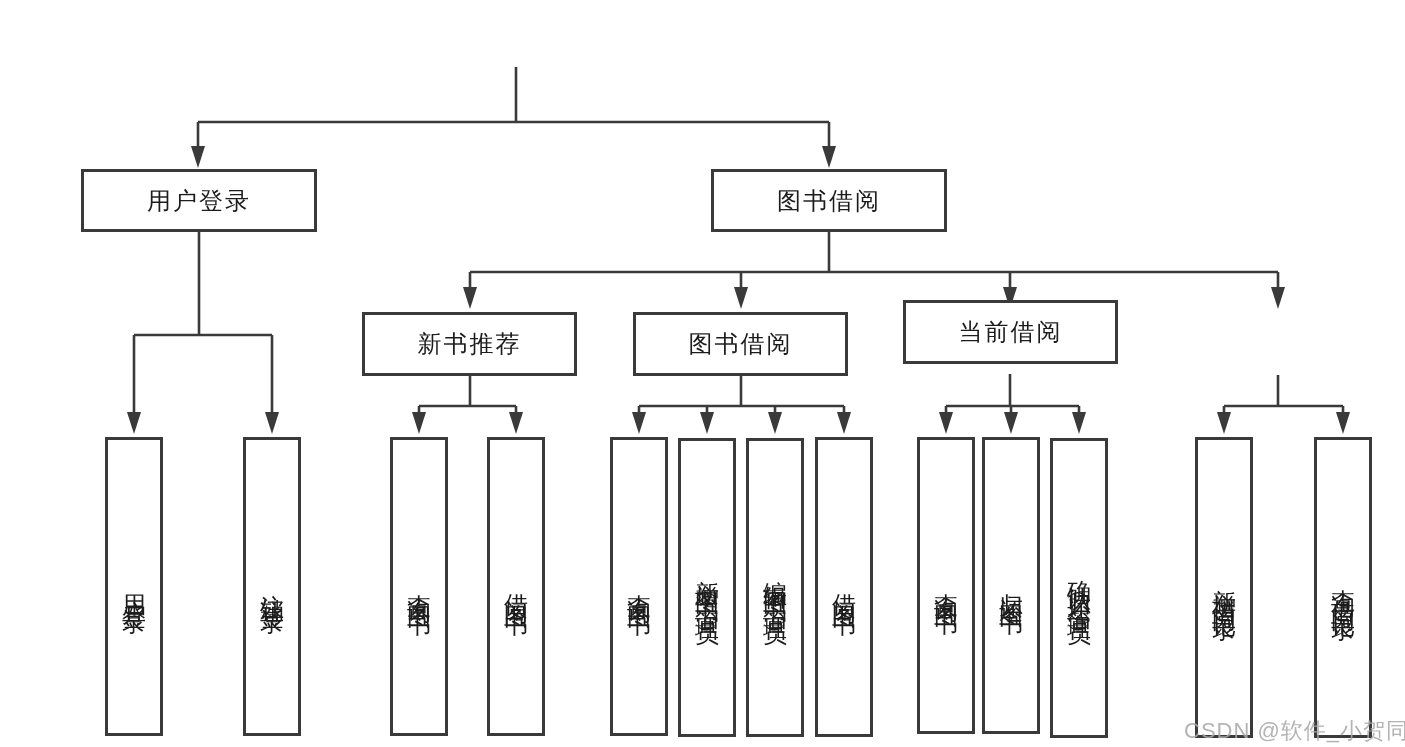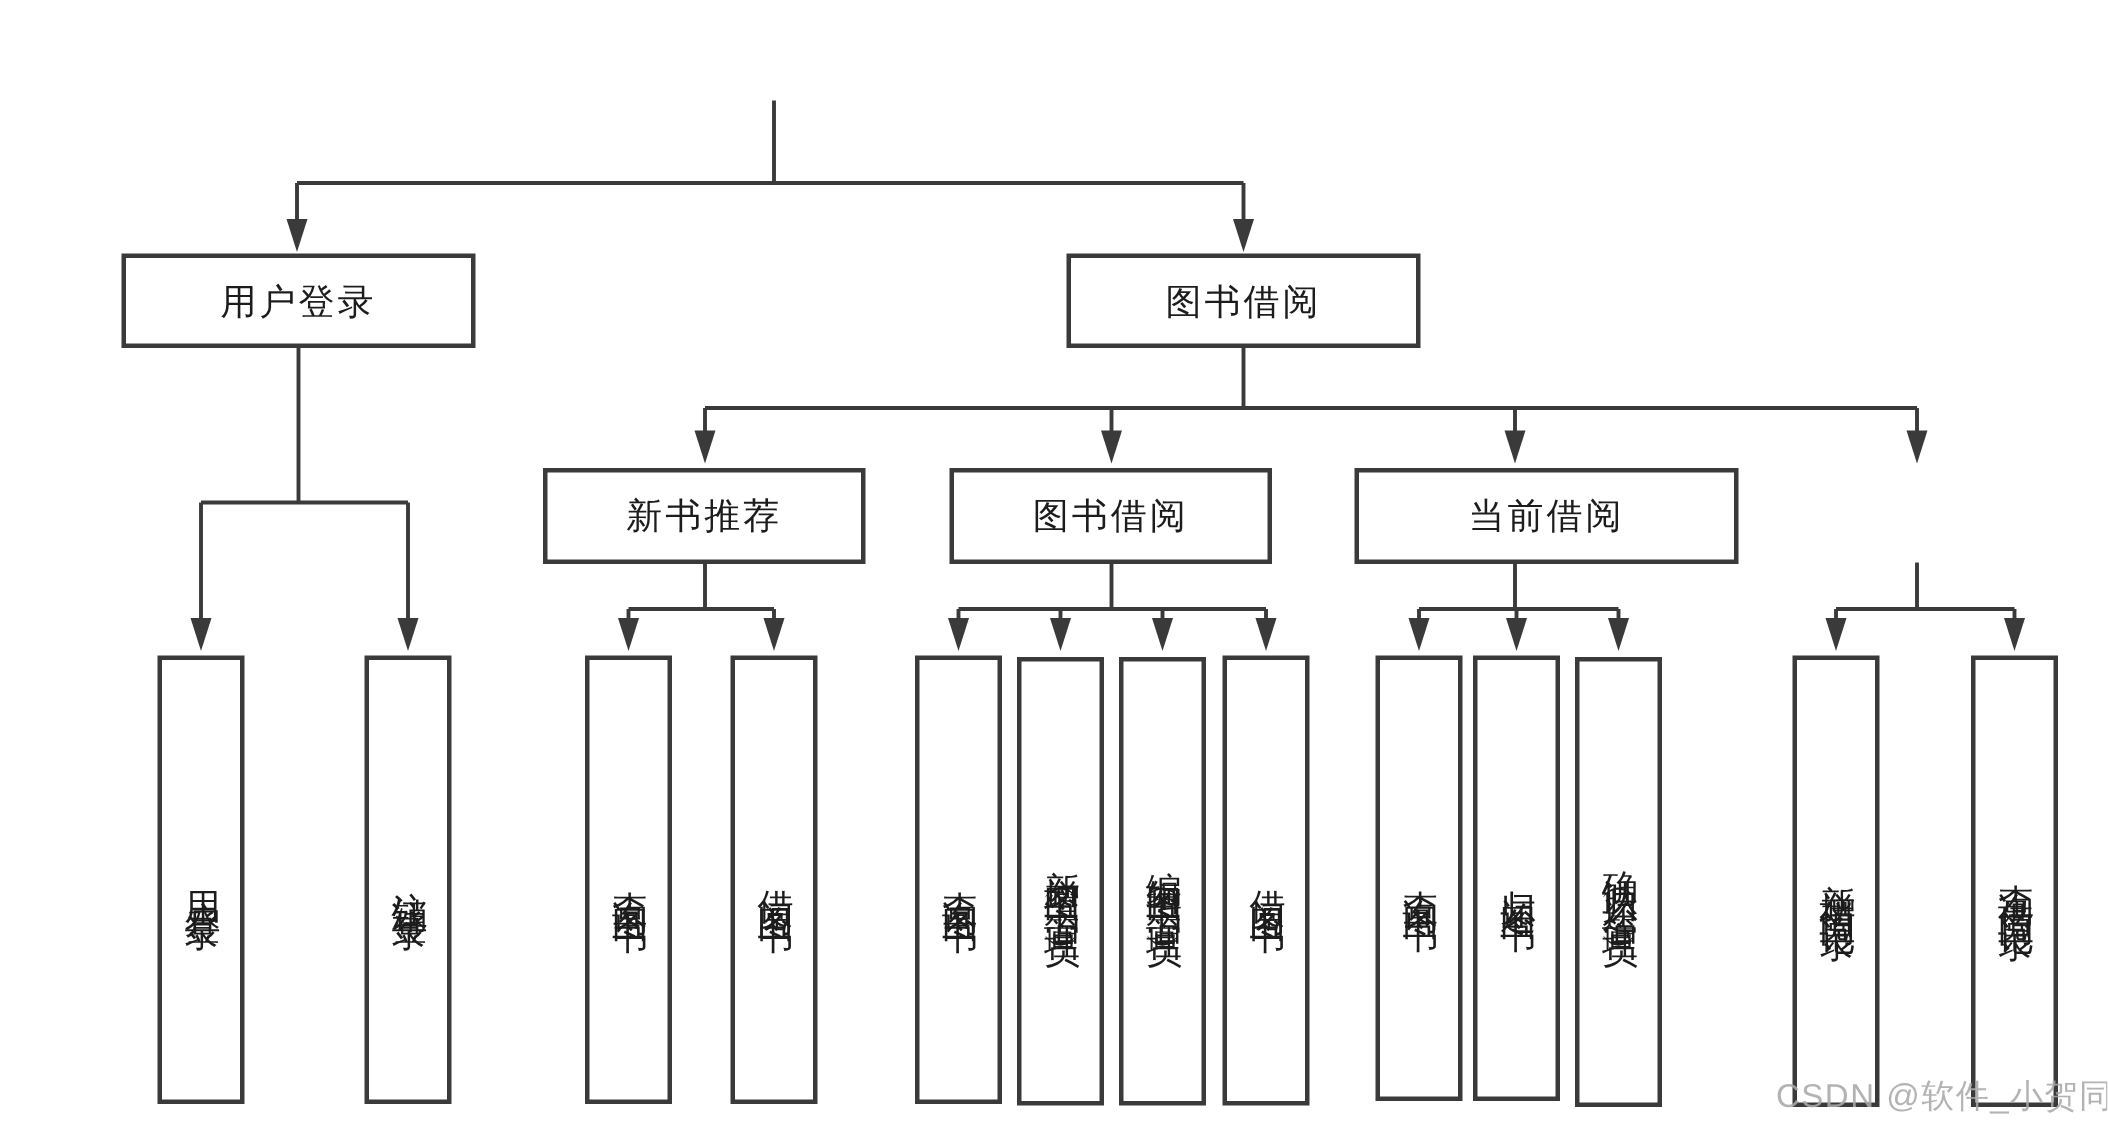--- a/index.html
+++ b/index.html
@@ -108,21 +108,21 @@
       <polygon points="1336,412 1350,412 1343,434"></polygon>
     </g>
   </svg>
 
 
   <div class="node" style="left:81px;top:169px;width:236px;height:63px">用户登录</div>
   <div class="node" style="left:711px;top:169px;width:236px;height:63px">图书借阅</div>
 
   <div class="node" style="left:362px;top:312px;width:215px;height:64px">新书推荐</div>
   <div class="node" style="left:633px;top:312px;width:215px;height:64px">图书借阅</div>
-  <div class="node" style="left:903px;top:312px;width:256px;height:64px">当前借阅</div>
+  <div class="node" style="left:903px;top:300px;width:215px;height:64px">当前借阅</div>
 
   <div class="node v" style="left:105px;top:437px;width:58px;height:299px">用户登录</div>
   <div class="node v" style="left:243px;top:437px;width:58px;height:299px">注销登录</div>
 
   <div class="node v" style="left:390px;top:437px;width:58px;height:299px">查询图书</div>
   <div class="node v" style="left:487px;top:437px;width:58px;height:299px">借阅图书</div>
 
   <div class="node v" style="left:610px;top:437px;width:58px;height:299px">查询图书</div>
   <div class="node v" style="left:678px;top:438px;width:58px;height:299px">新增图书（管理员）</div>
   <div class="node v" style="left:746px;top:438px;width:58px;height:299px">编辑图书（管理员）</div>

